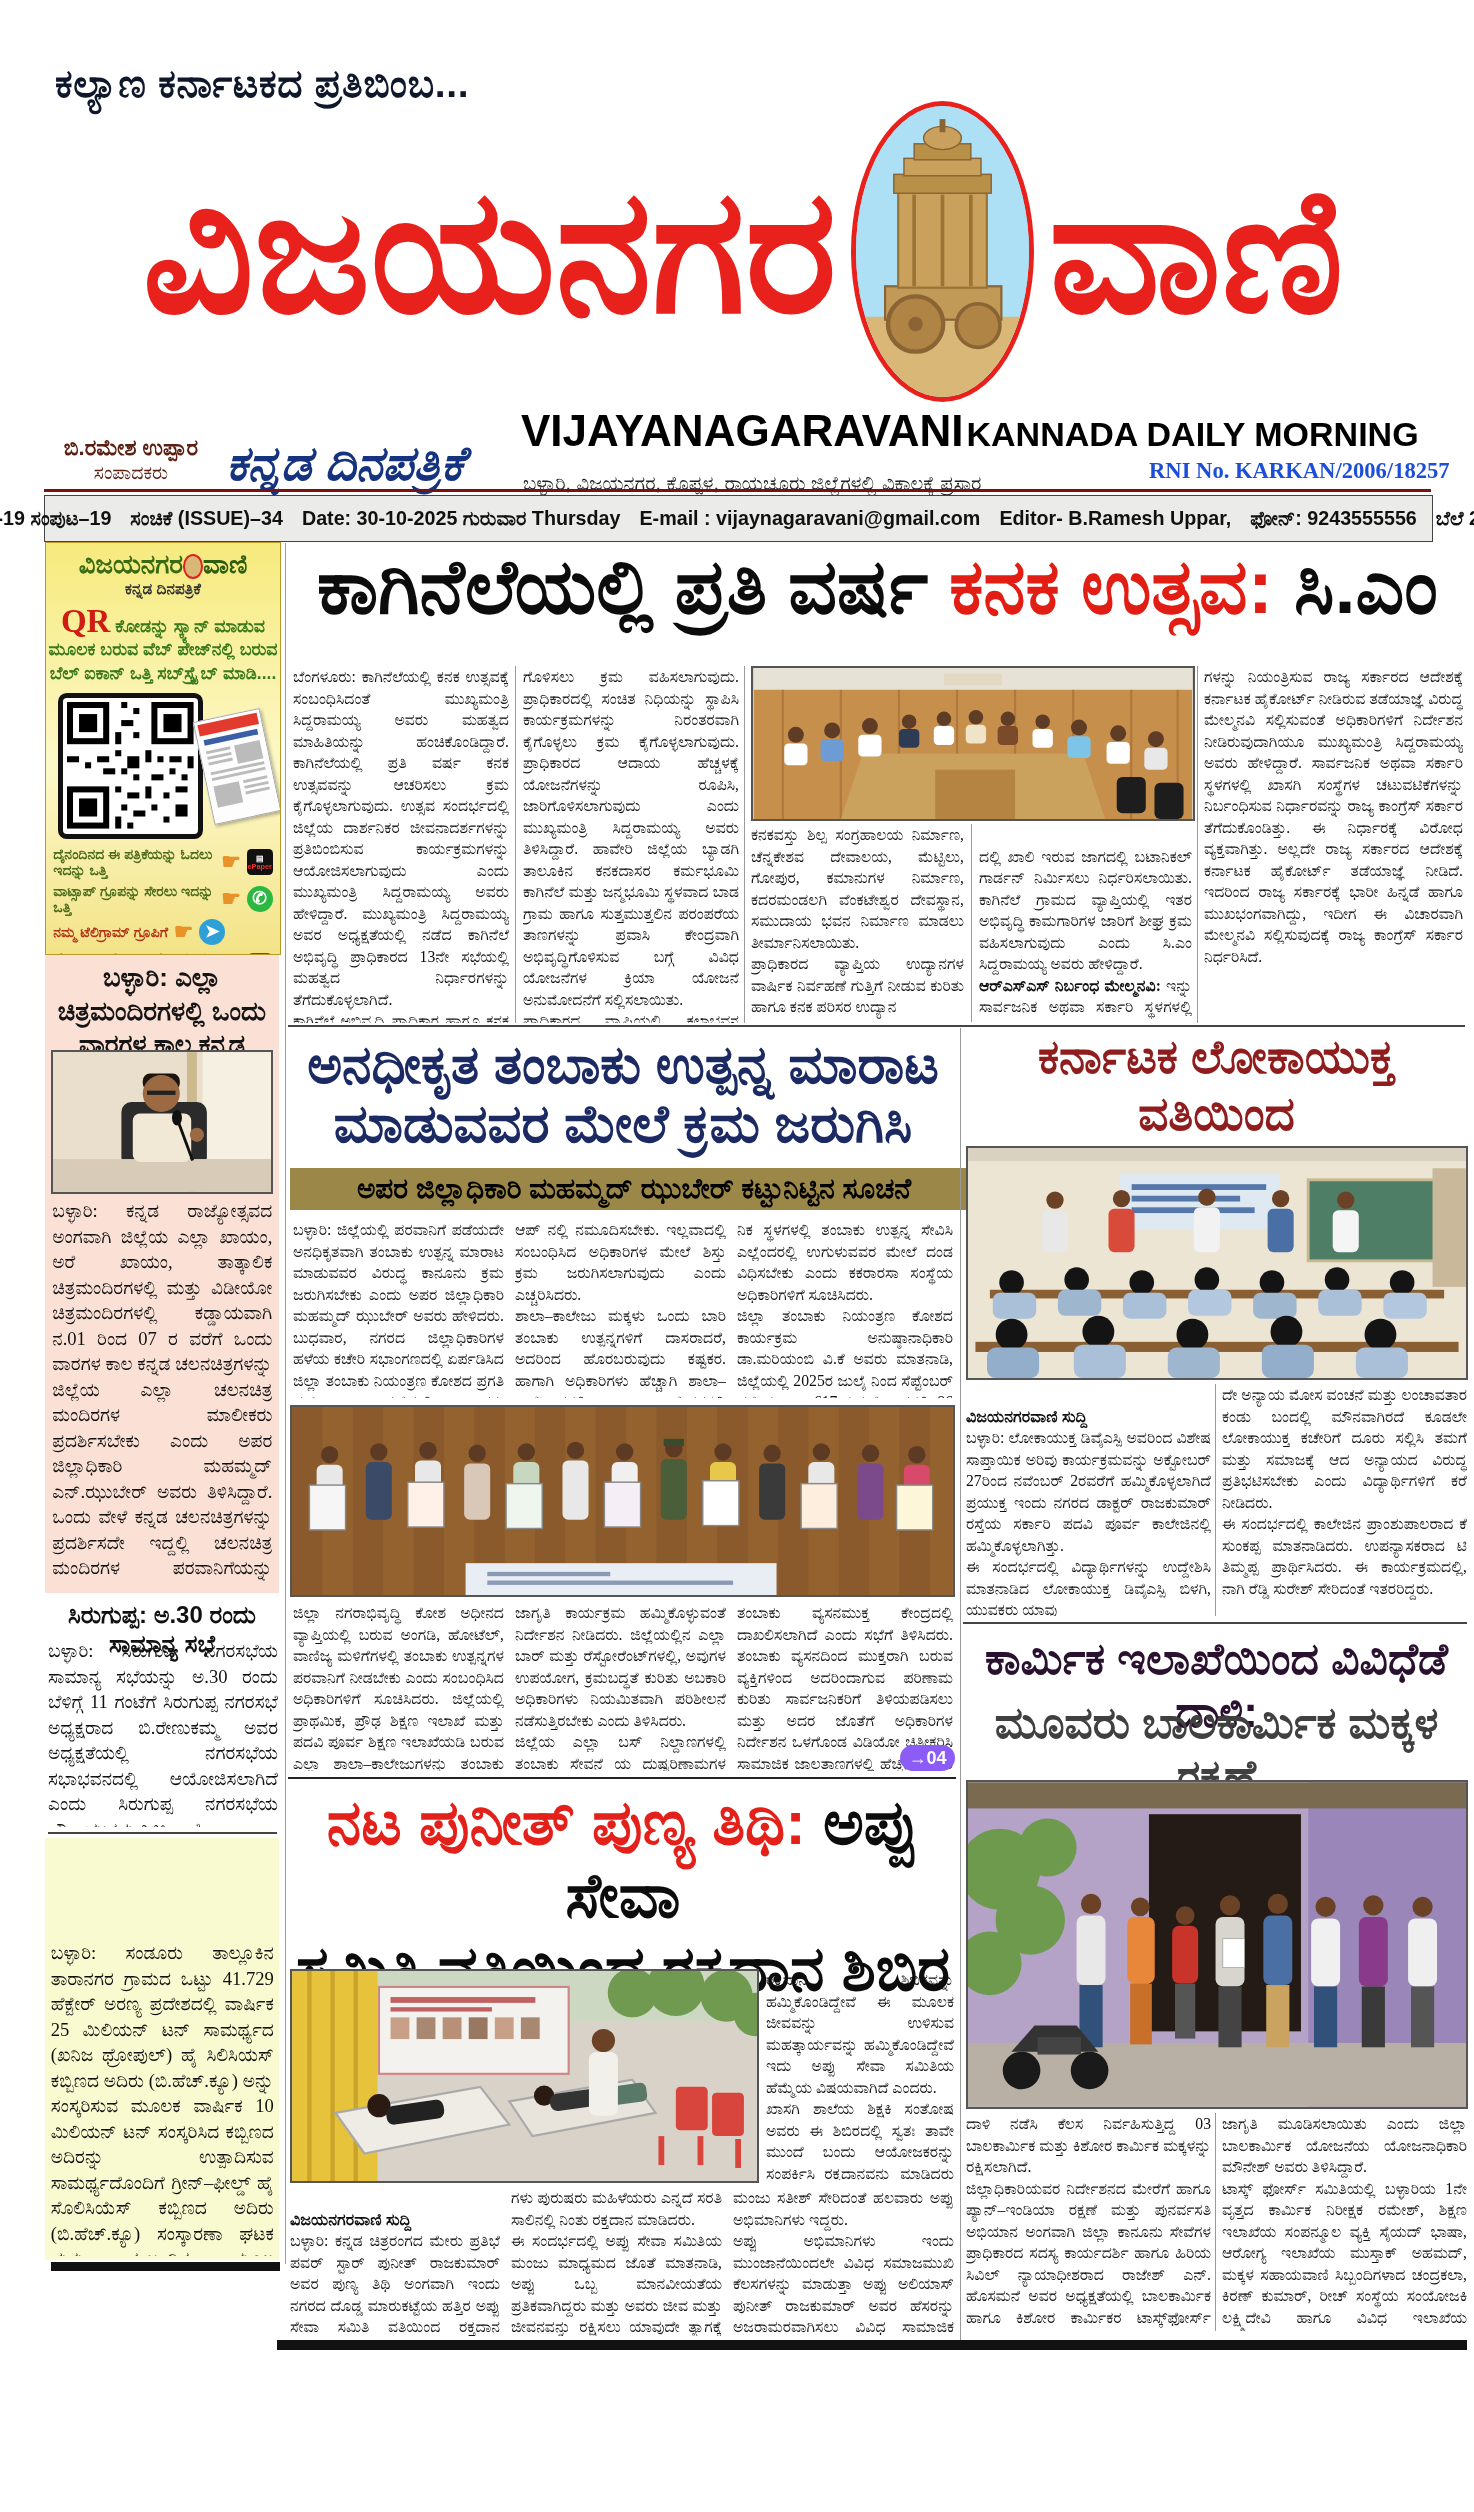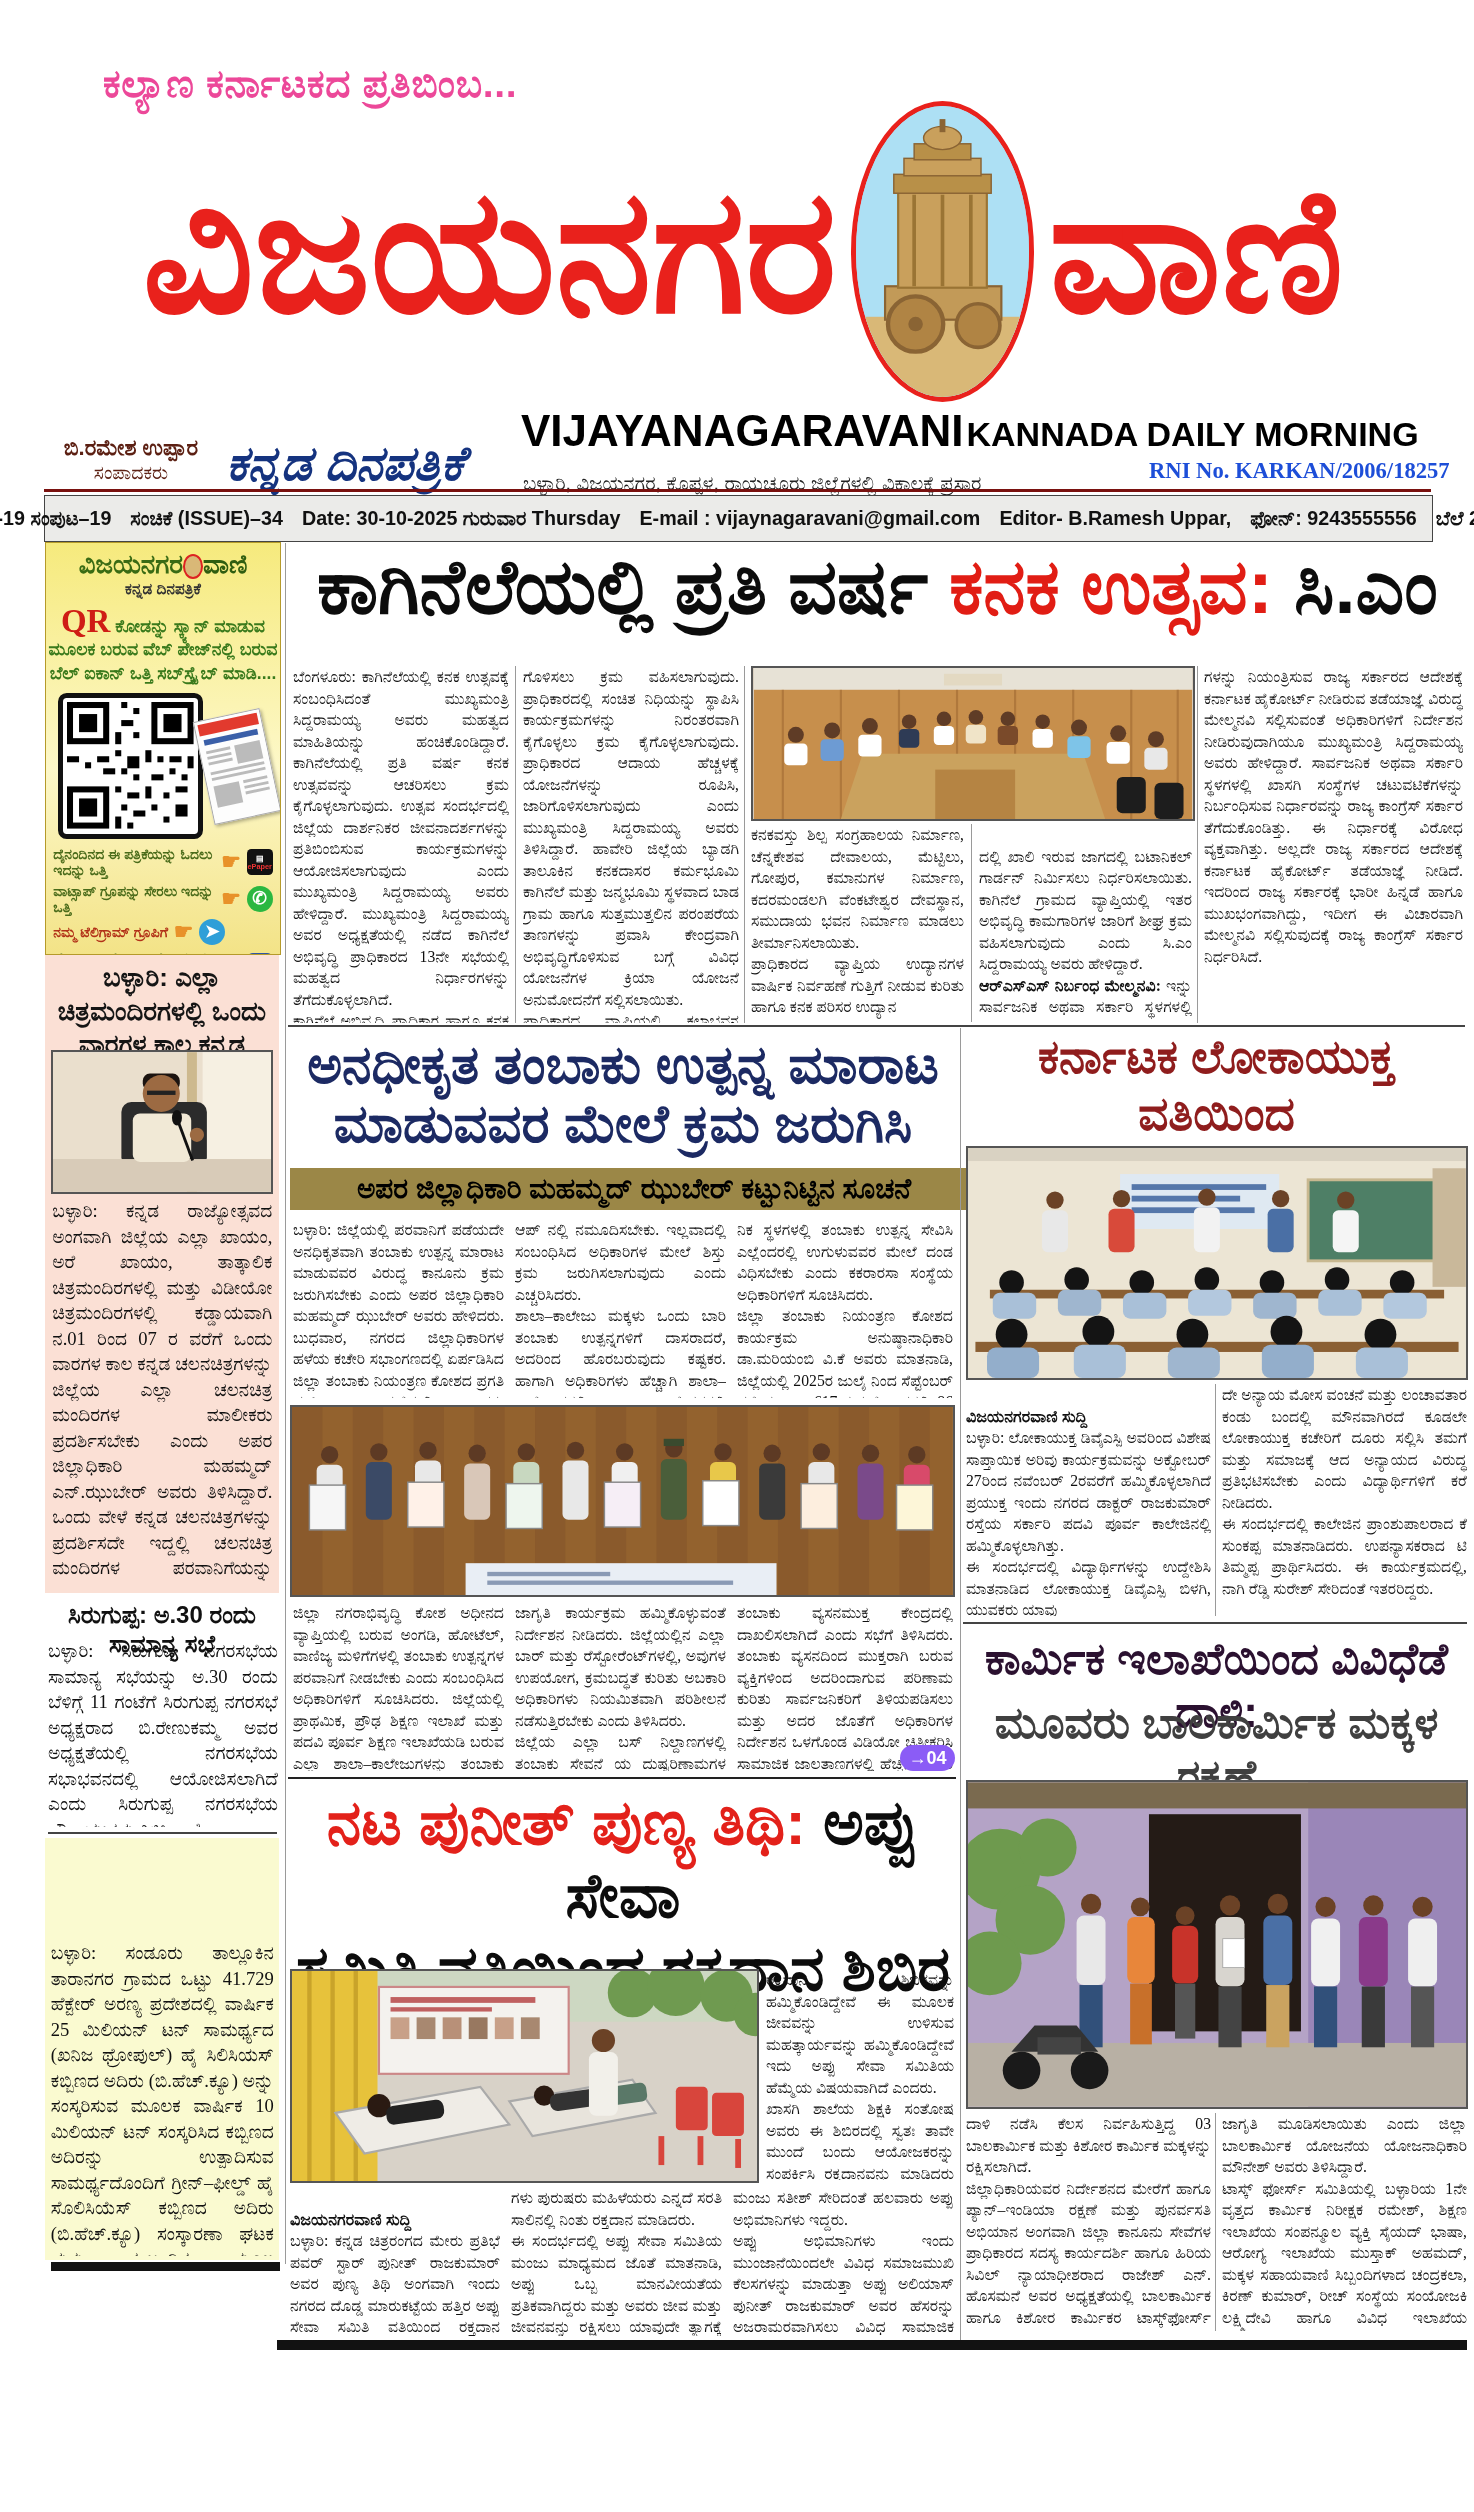--- a/index.html
+++ b/index.html
@@ -1,20 +1,20 @@
 <!DOCTYPE html>
 <html style="font-size:11.7px"><head>
 <meta charset="utf-8">
 <style>
   html,body{margin:0;padding:0;background:#fff;}
   #page{position:relative;width:1475px;height:2512px;background:#fff;overflow:hidden;
         font-family:"Liberation Serif",serif;color:#111;}
   .abs{position:absolute;}
   
-  .tagline{font:900 39px/1.1 "Liberation Sans",sans-serif;color:#ec4899;letter-spacing:0.7px;margin-left:48px;}
+  .tagline{font:900 39px/1.1 "Liberation Sans",sans-serif;color:#0f172a;letter-spacing:0.7px;}
   .masthead{display:flex;align-items:center;justify-content:center;gap:14.6px;
             font:900 173px/0.9 "Liberation Sans",sans-serif;color:#e9211c;white-space:nowrap;}
   .mast-oval{width:173px;height:291px;border:5.1px solid #e9211c;border-radius:50%;overflow:hidden;flex:0 0 auto;background:#ade0f4;}
   .edname{font:700 22px/1.2 "Liberation Sans",sans-serif;color:#5c2013;text-align:center;}
   .edrole{font:400 19px/1.3 "Liberation Sans",sans-serif;color:#5c2013;text-align:center;}
   .kdaily{font:900 48px/1 "Liberation Sans",sans-serif;color:#15337f;font-style:italic;}
   .engtitle{font:900 44px/1 "Liberation Sans",sans-serif;color:#000;}
   .engsub{font:700 34px/1 "Liberation Sans",sans-serif;color:#000;}
   .dist{font:400 19.7px/1.2 "Liberation Sans",sans-serif;color:#222;}
   .rni{font:700 22.6px/1.2 "Liberation Serif",serif;color:#1d4ed8;}

